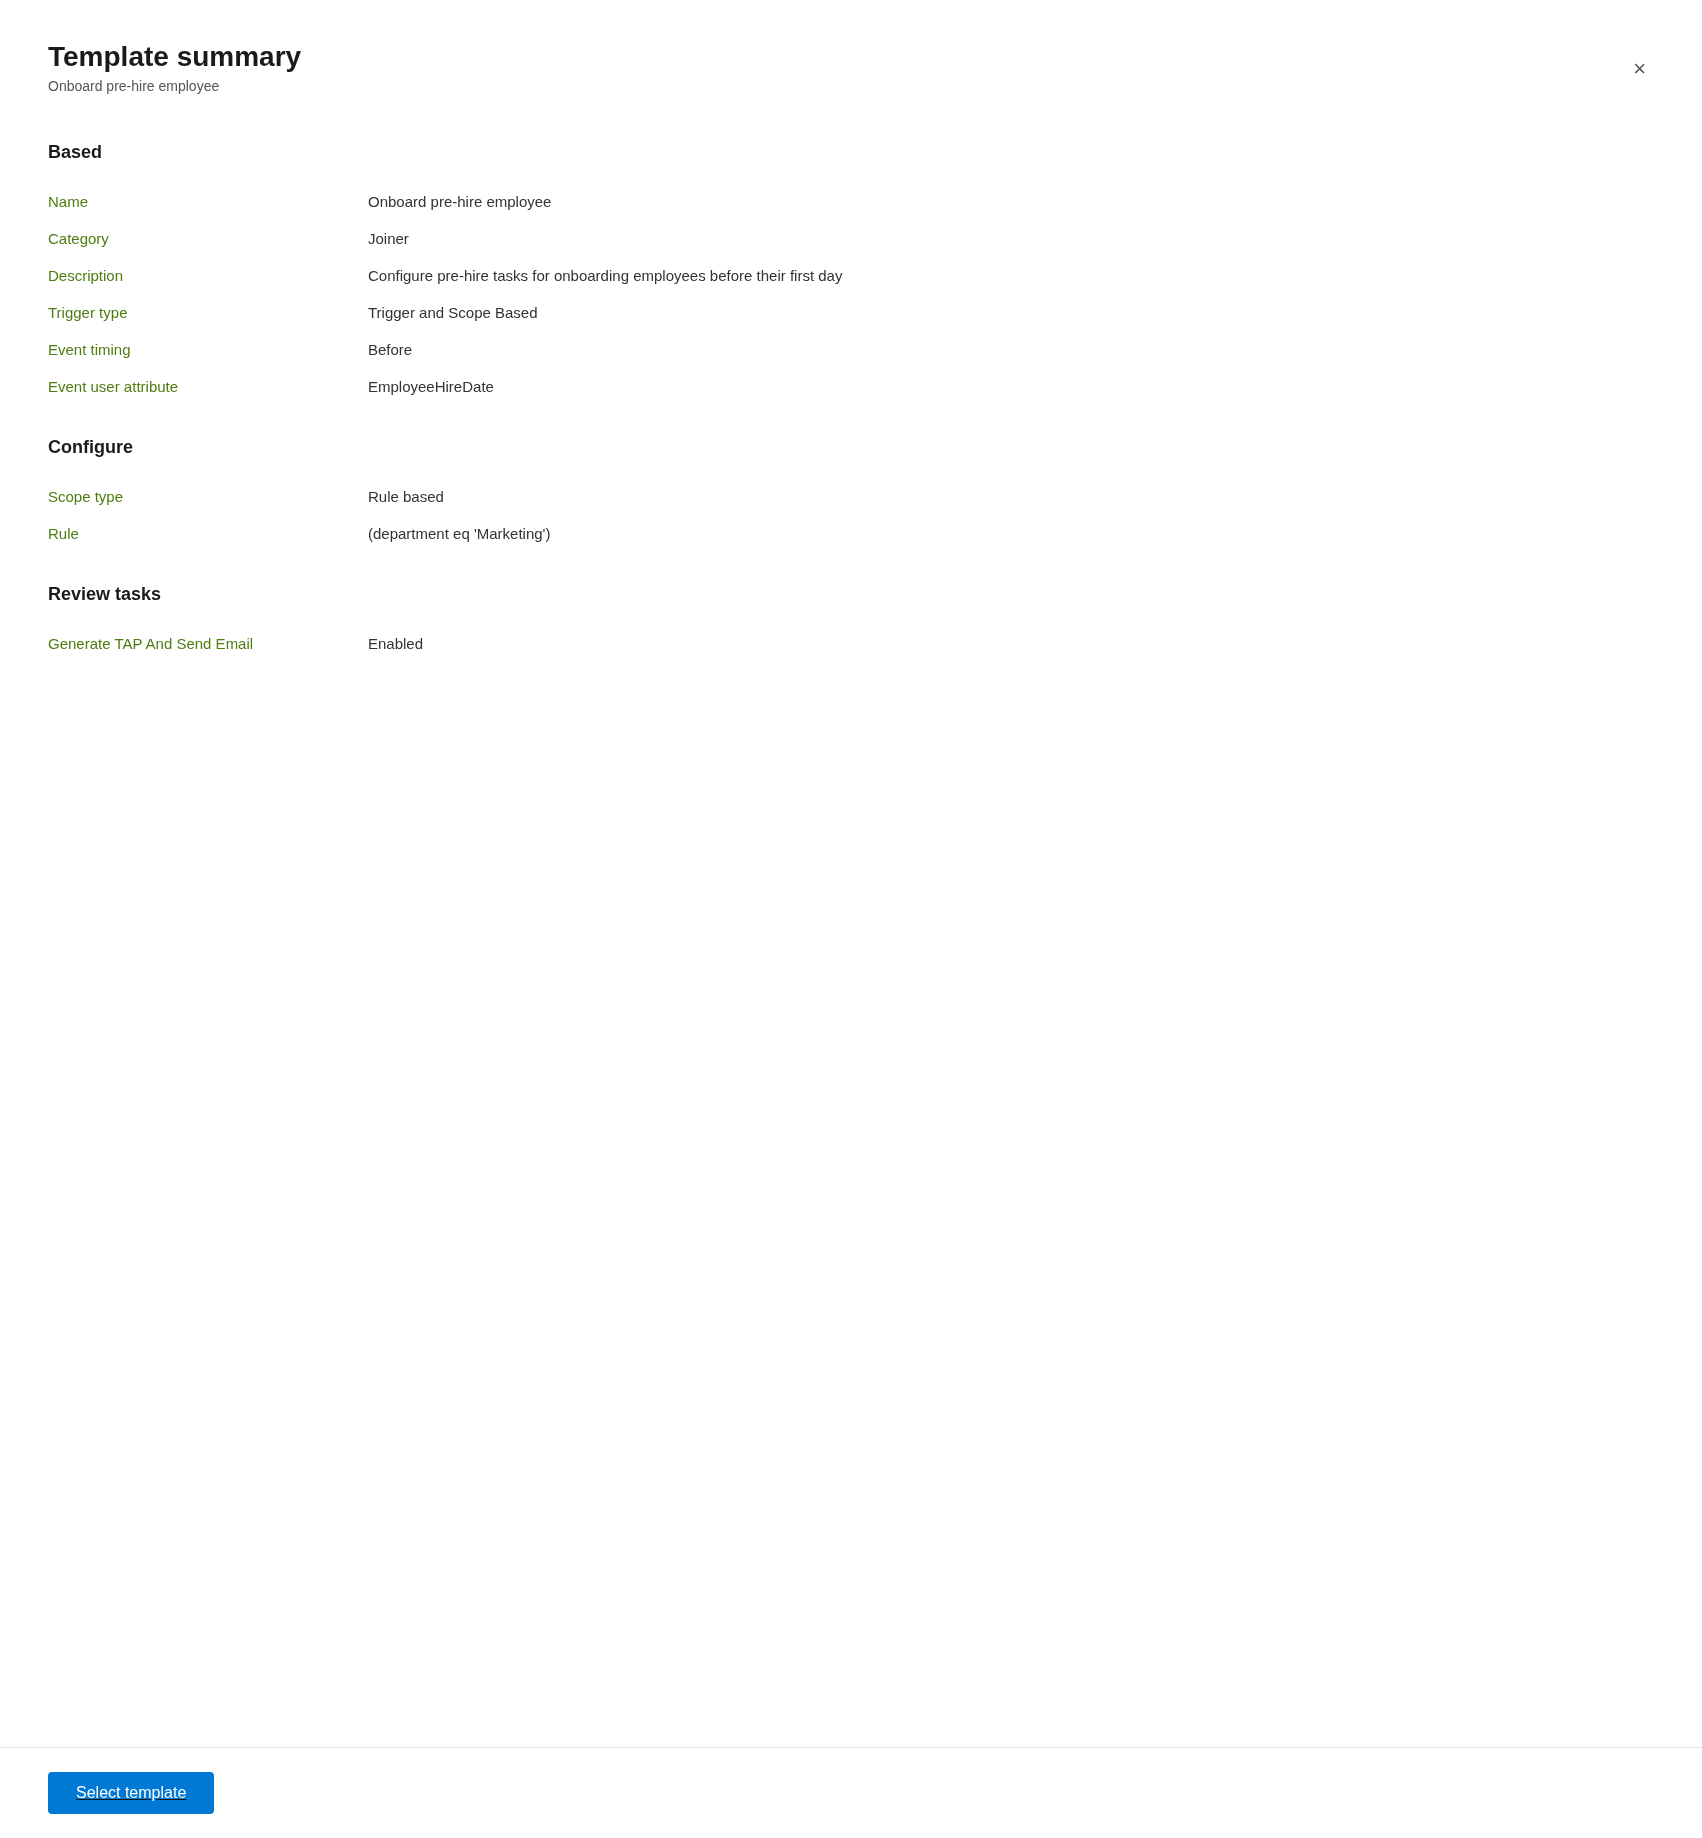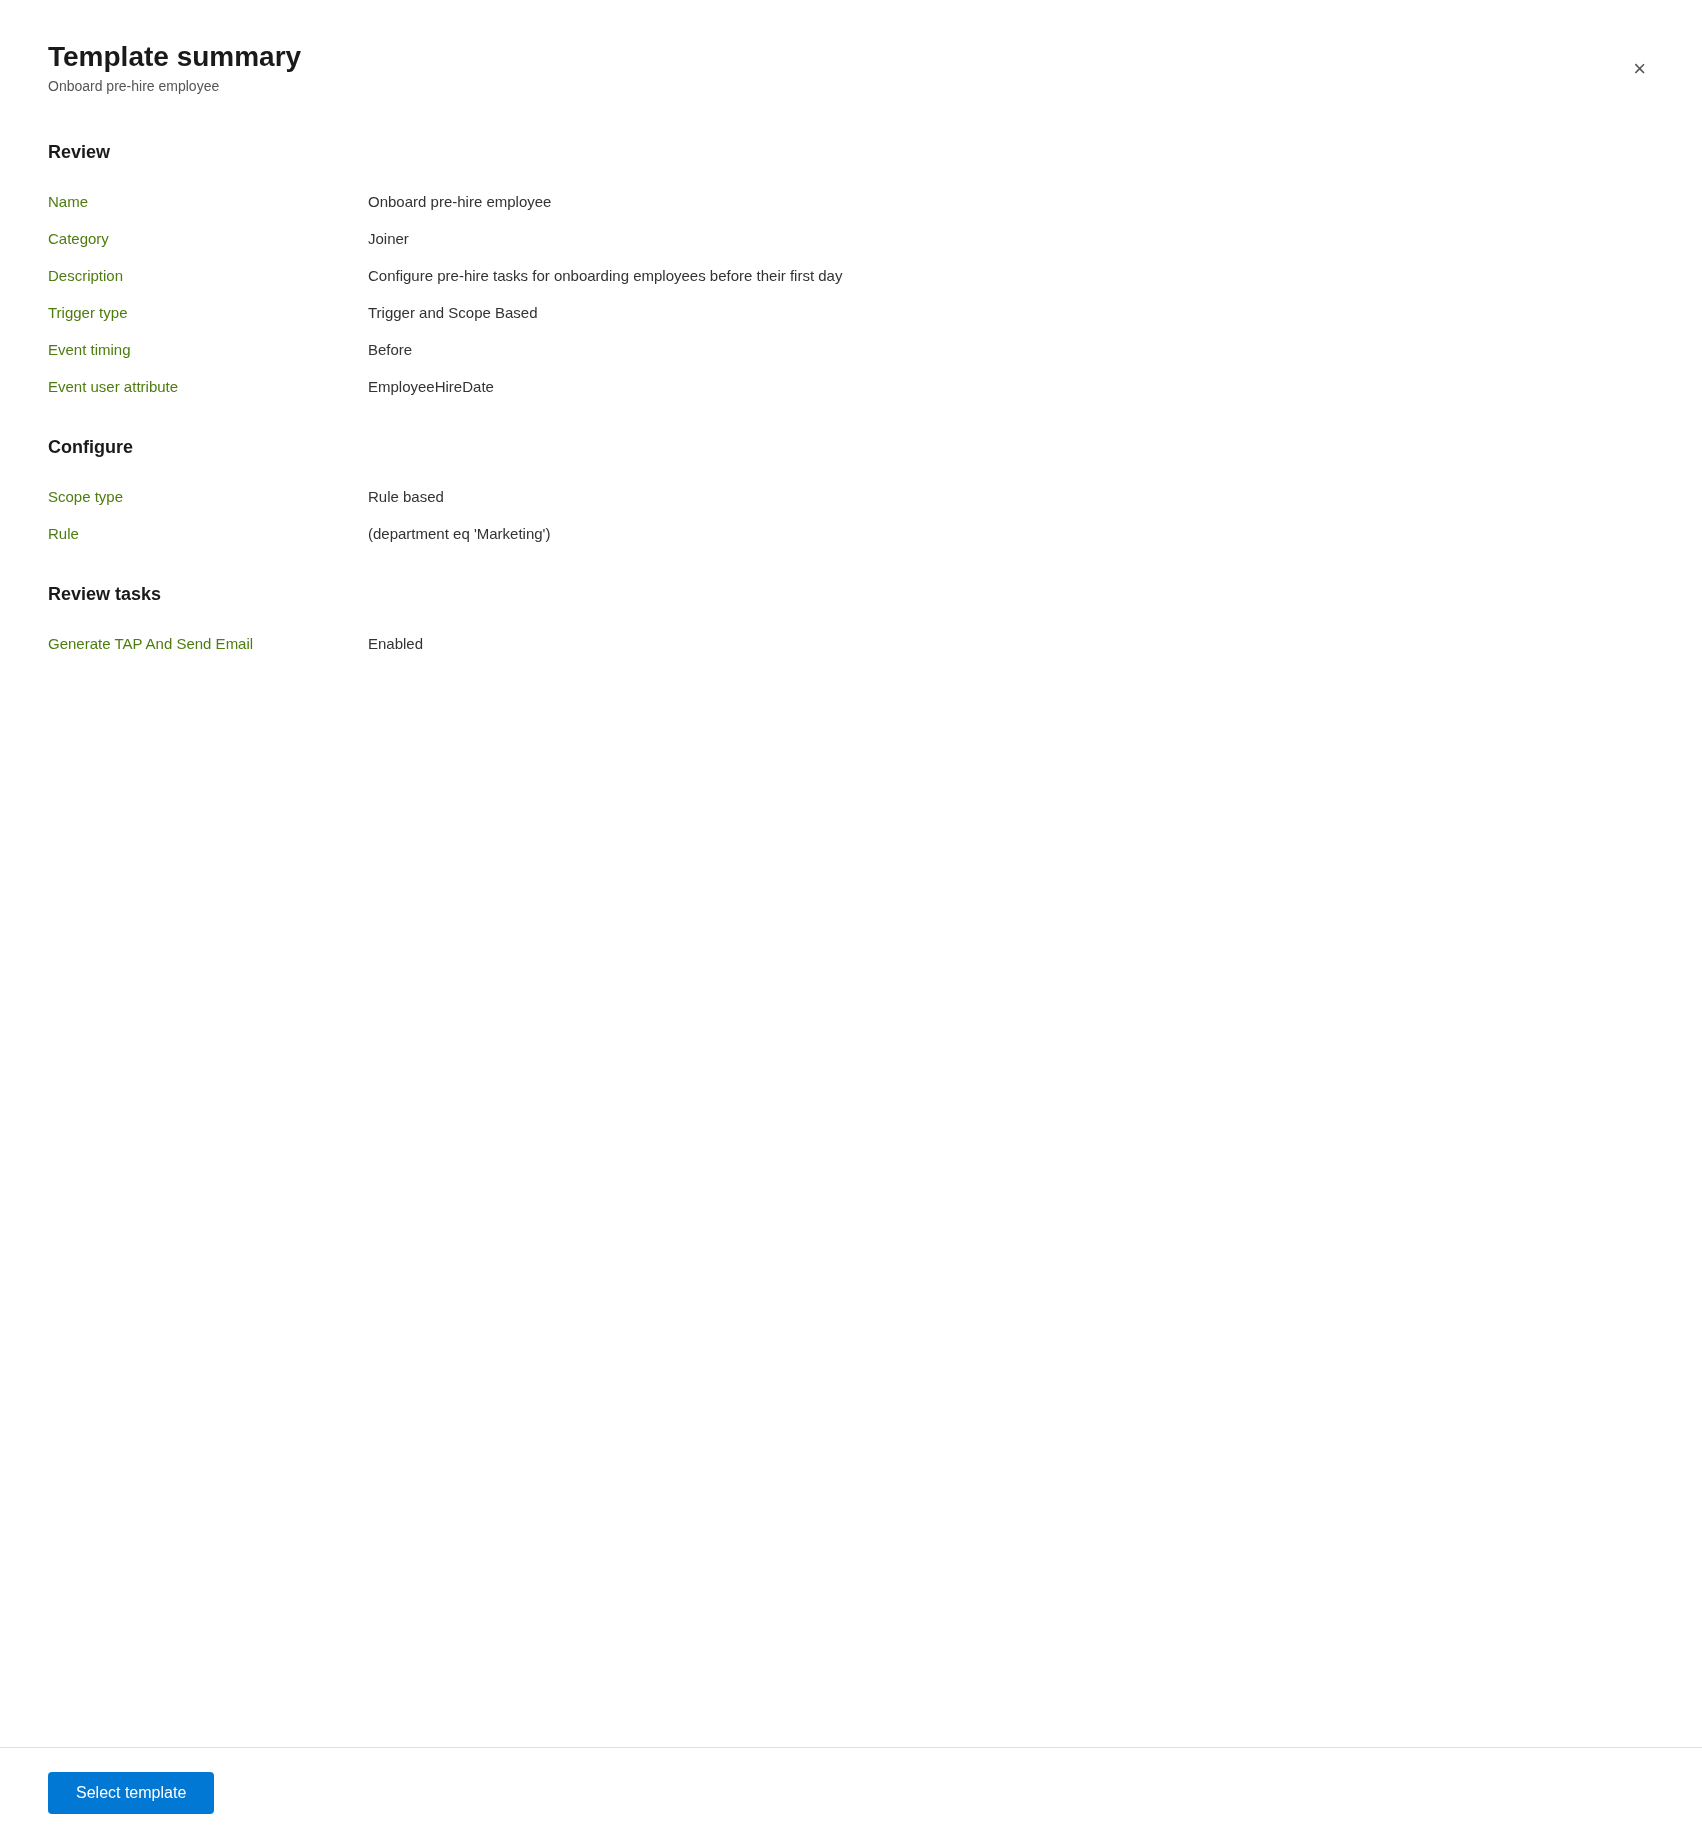--- a/index.html
+++ b/index.html
@@ -94,20 +94,21 @@
     .footer {
       position: fixed;
       bottom: 0;
       left: 0;
       width: 1702px;
       background: #fff;
       border-top: 1px solid #e0e0e0;
       padding: 24px 48px;
       display: flex;
       align-items: center;
+      text-decoration: underline;
     }
 
     .select-template-btn {
       background: #0078d4;
       color: #fff;
       border: none;
       border-radius: 4px;
       padding: 12px 28px;
       font-size: 16px;
       font-weight: 500;
@@ -121,21 +122,21 @@
 
   <div class="panel-header">
     <div class="panel-title-block">
       <span class="panel-title">Template summary</span>
       <span class="panel-subtitle">Onboard pre-hire employee</span>
     </div>
     <button class="close-btn">×</button>
   </div>
 
   <div class="section">
-    <div class="section-title">Review</div>
+    <div class="section-title">Based</div>
 
     <div class="field-row">
       <span class="field-label">Name</span>
       <span class="field-value">Onboard pre-hire employee</span>
     </div>
     <div class="field-row">
       <span class="field-label">Category</span>
       <span class="field-value">Joiner</span>
     </div>
     <div class="field-row">

